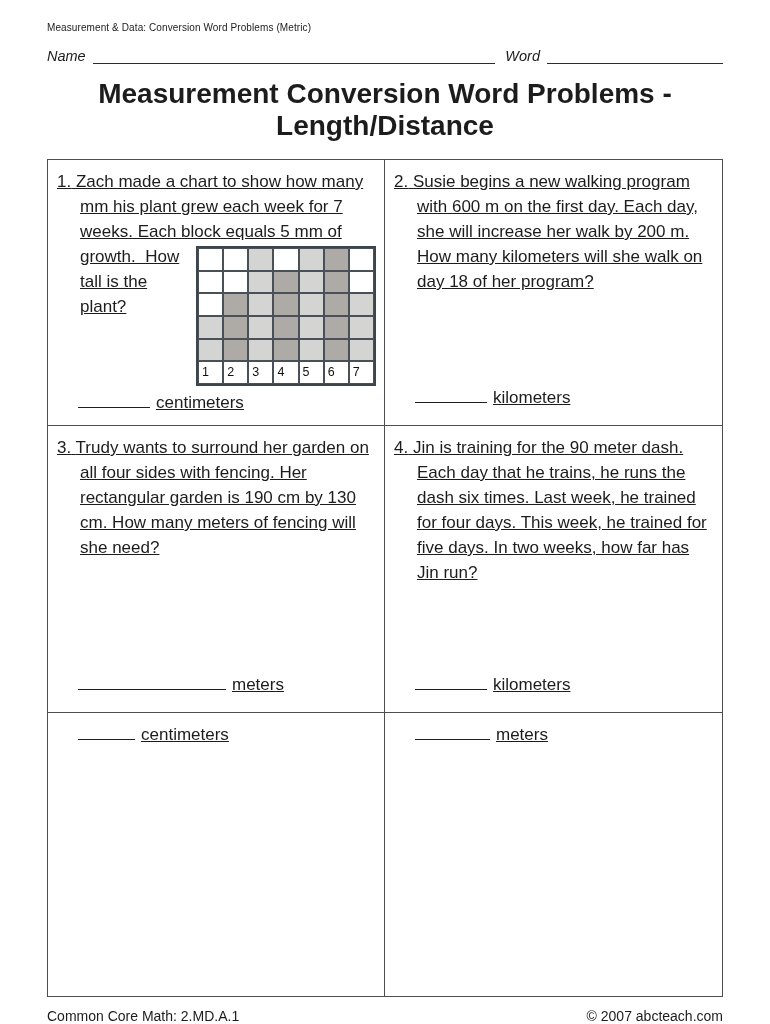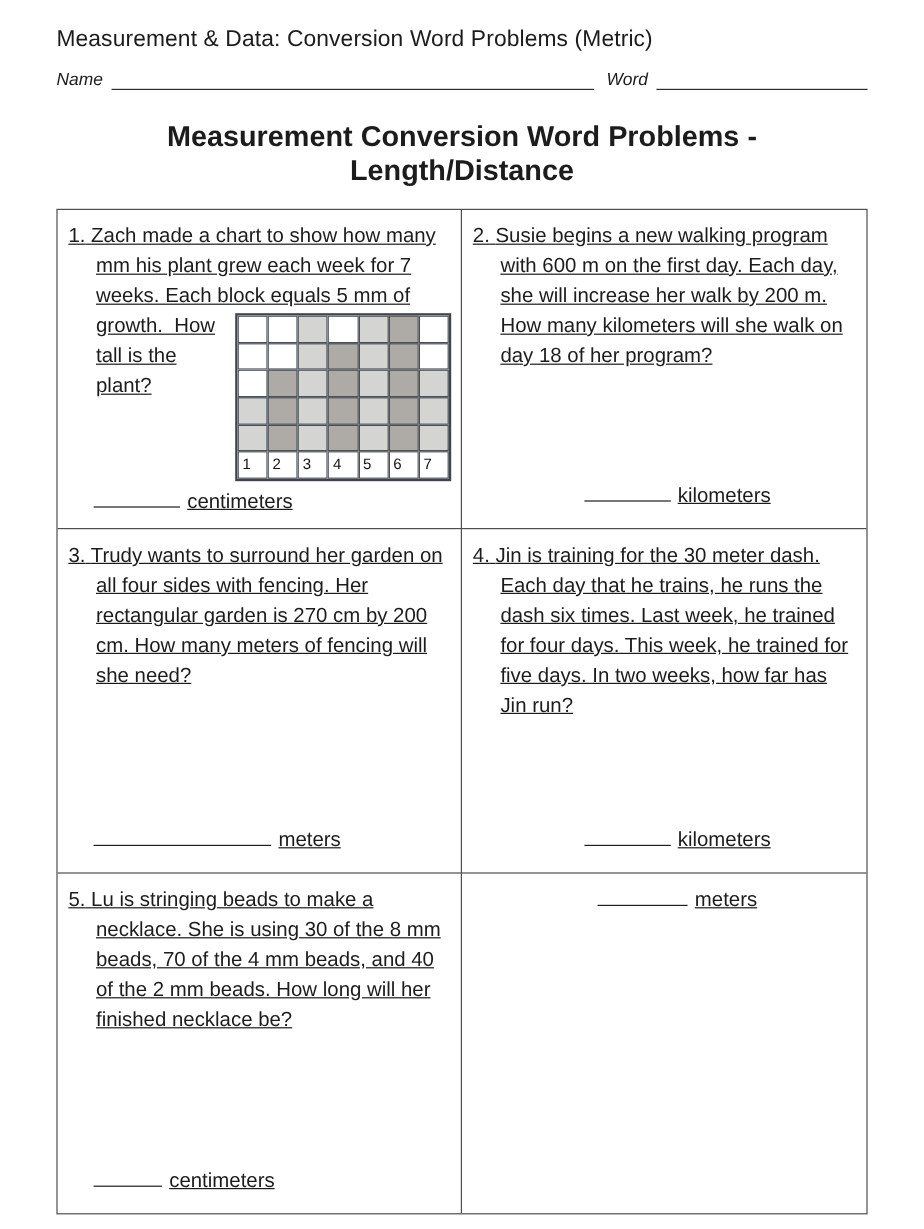--- a/index.html
+++ b/index.html
@@ -6,46 +6,46 @@
   html,body { background:#ffffff; }
   body {
     width:770px; height:1024px;
     font-family:"Liberation Sans", sans-serif;
     color:#1c1c1c;
     overflow:hidden;
   }
   .page { width:770px; height:1024px; padding:22px 47px 0 47px; background:#fff; }
 
   
-  .subject { font-size:19px; letter-spacing:0.1px; }
+  .subject { font-size:10px; letter-spacing:0.1px; }
   .name-row { display:flex; align-items:flex-end; margin-top:15px; font-size:14.5px;font-style:italic; }
   .name-row .lbl { white-space:nowrap; }
   .rule { display:inline-block; border-bottom:1.4px solid #2d2d2d; height:1.05em; }
   .rule-name { flex:1 1 auto; margin:0 10px 0 7px; }
   .rule-date { width:176px; margin-left:7px; }
-  .title { margin-top:26px; text-align:center; font-size:24px; font-weight:bold; }
+  .title { margin-top:14px; text-align:center; font-size:28px; font-weight:bold; }
 
   
   .problems {
     margin-top:17px;
     border:1.5px solid #4e4e4e;
     display:grid;
     grid-template-columns:1fr 1fr;
     grid-template-rows:266px 287px 283px;
     text-decoration:underline;
   }
   .cell {
     border-right:1.5px solid #4e4e4e;
     border-bottom:1.5px solid #4e4e4e;
     padding:9px 8px 15px 9px;
     font-size:17px; line-height:25px;
     display:flex; flex-direction:column; justify-content:space-between;
     overflow:hidden;
   }
-  .cell:nth-child(2n) { border-right:none;align-items:center; }
+  .cell:nth-child(2n) { border-right:none; }
   .cell:nth-child(5), .cell:nth-child(6) { border-bottom:none; }
 
   .q-text { padding-left:23px; text-indent:-23px; }
   .answer { margin-left:21px; white-space:nowrap; }
   .blank { display:inline-block; border-bottom:1.5px solid #1f1f1f; height:1em; margin-right:6px; vertical-align:baseline; }
   .b72 { width:72px; } .b148 { width:148px; } .b57 { width:57px; } .b75 { width:75px; }
 
   
   .chart {
     float:right;
@@ -149,42 +149,38 @@
         <span>Susie begins a new walking program with 600 m on the first day. Each day, she will increase her walk by 200 m. How many kilometers will she walk on day 18 of her program?</span>
       </p>
       <div class="answer">
         <span class="blank b72"></span><span>kilometers</span>
       </div>
     </div>
 
     <div class="cell">
       <p class="q-text">
         <span>3.</span>
-        <span>Trudy wants to surround her garden on all four sides with fencing. Her rectangular garden is 270 cm by 200 cm. How many meters of fencing will she need?</span>
+        <span>Trudy wants to surround her garden on all four sides with fencing. Her rectangular garden is 190 cm by 130 cm. How many meters of fencing will she need?</span>
       </p>
       <div class="answer">
         <span class="blank b148"></span><span>meters</span>
       </div>
     </div>
 
     <div class="cell">
       <p class="q-text">
         <span>4.</span>
-        <span>Jin is training for the 30 meter dash. Each day that he trains, he runs the dash six times. Last week, he trained for four days. This week, he trained for five days. In two weeks, how far has Jin run?</span>
+        <span>Jin is training for the 90 meter dash. Each day that he trains, he runs the dash six times. Last week, he trained for four days. This week, he trained for five days. In two weeks, how far has Jin run?</span>
       </p>
       <div class="answer">
         <span class="blank b72"></span><span>kilometers</span>
       </div>
     </div>
 
     <div class="cell">
-      <p class="q-text">
-        <span>5.</span>
-        <span>Lu is stringing beads to make a necklace. She is using 30 of the 8 mm beads, 70 of the 4 mm beads, and 40 of the 2 mm beads. How long will her finished necklace be?</span>
-      </p>
       <div class="answer">
         <span class="blank b57"></span><span>centimeters</span>
       </div>
     </div>
 
     <div class="cell">
       <div class="answer">
         <span class="blank b75"></span><span>meters</span>
       </div>
     </div>

